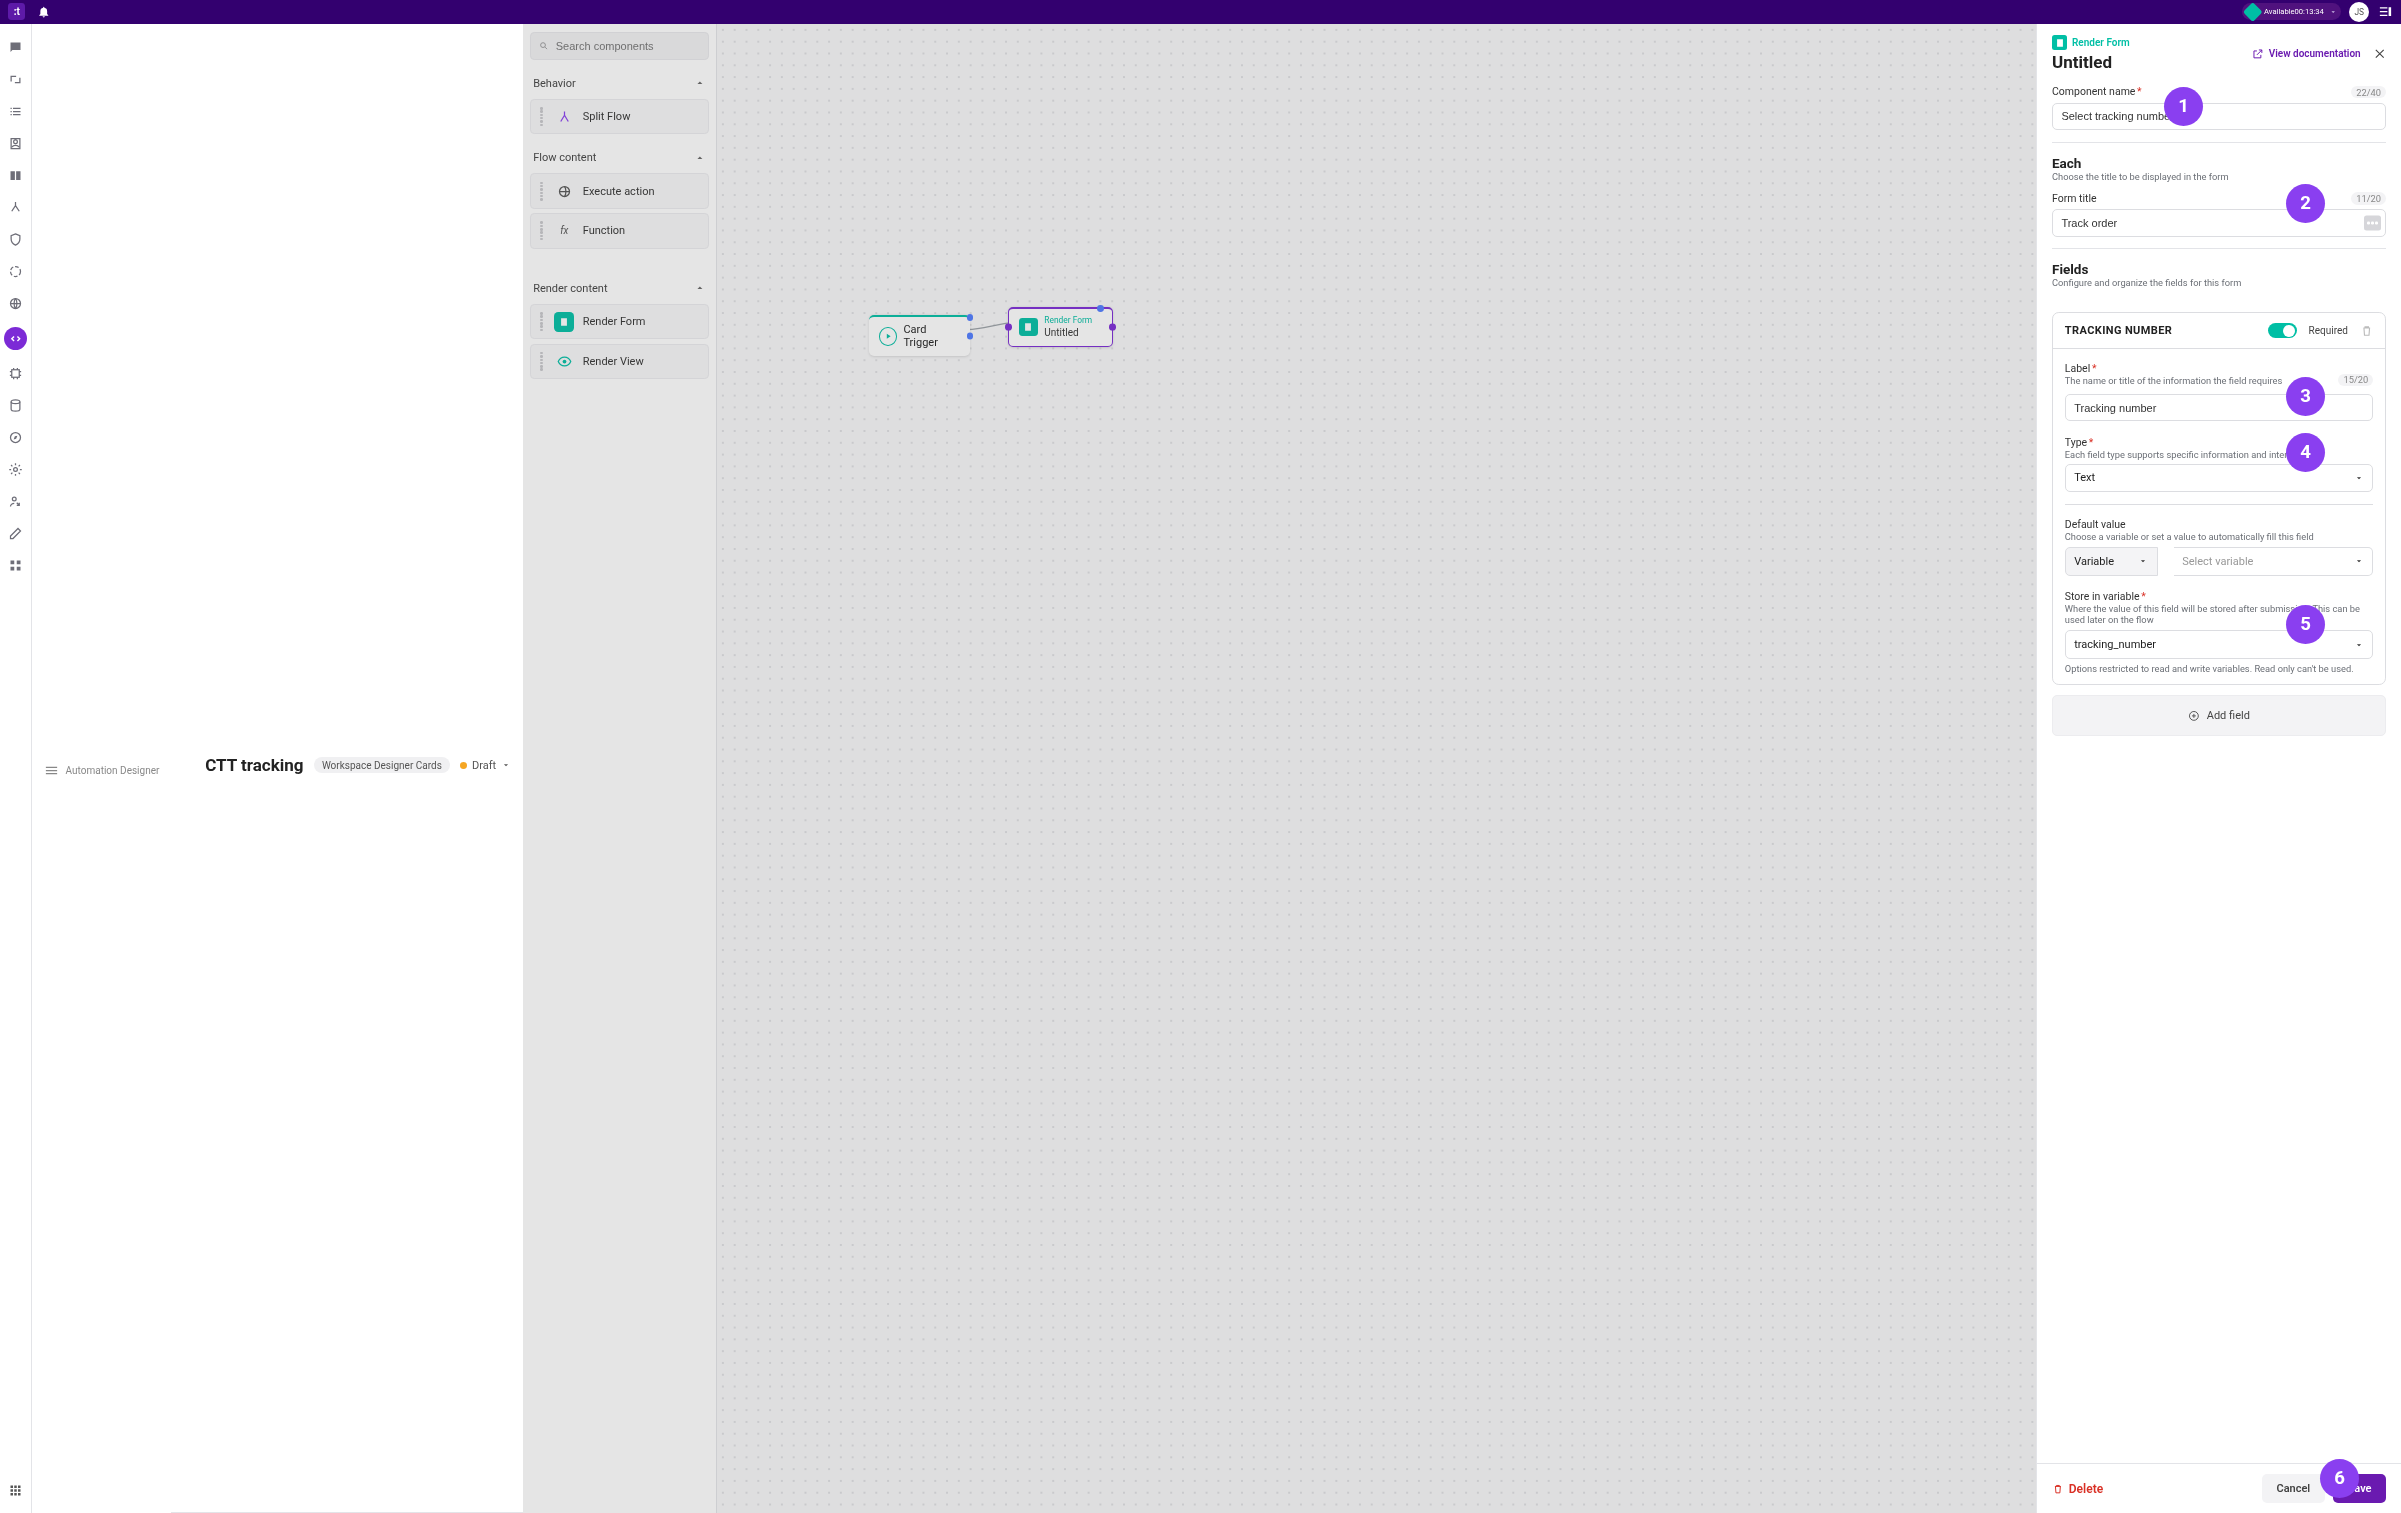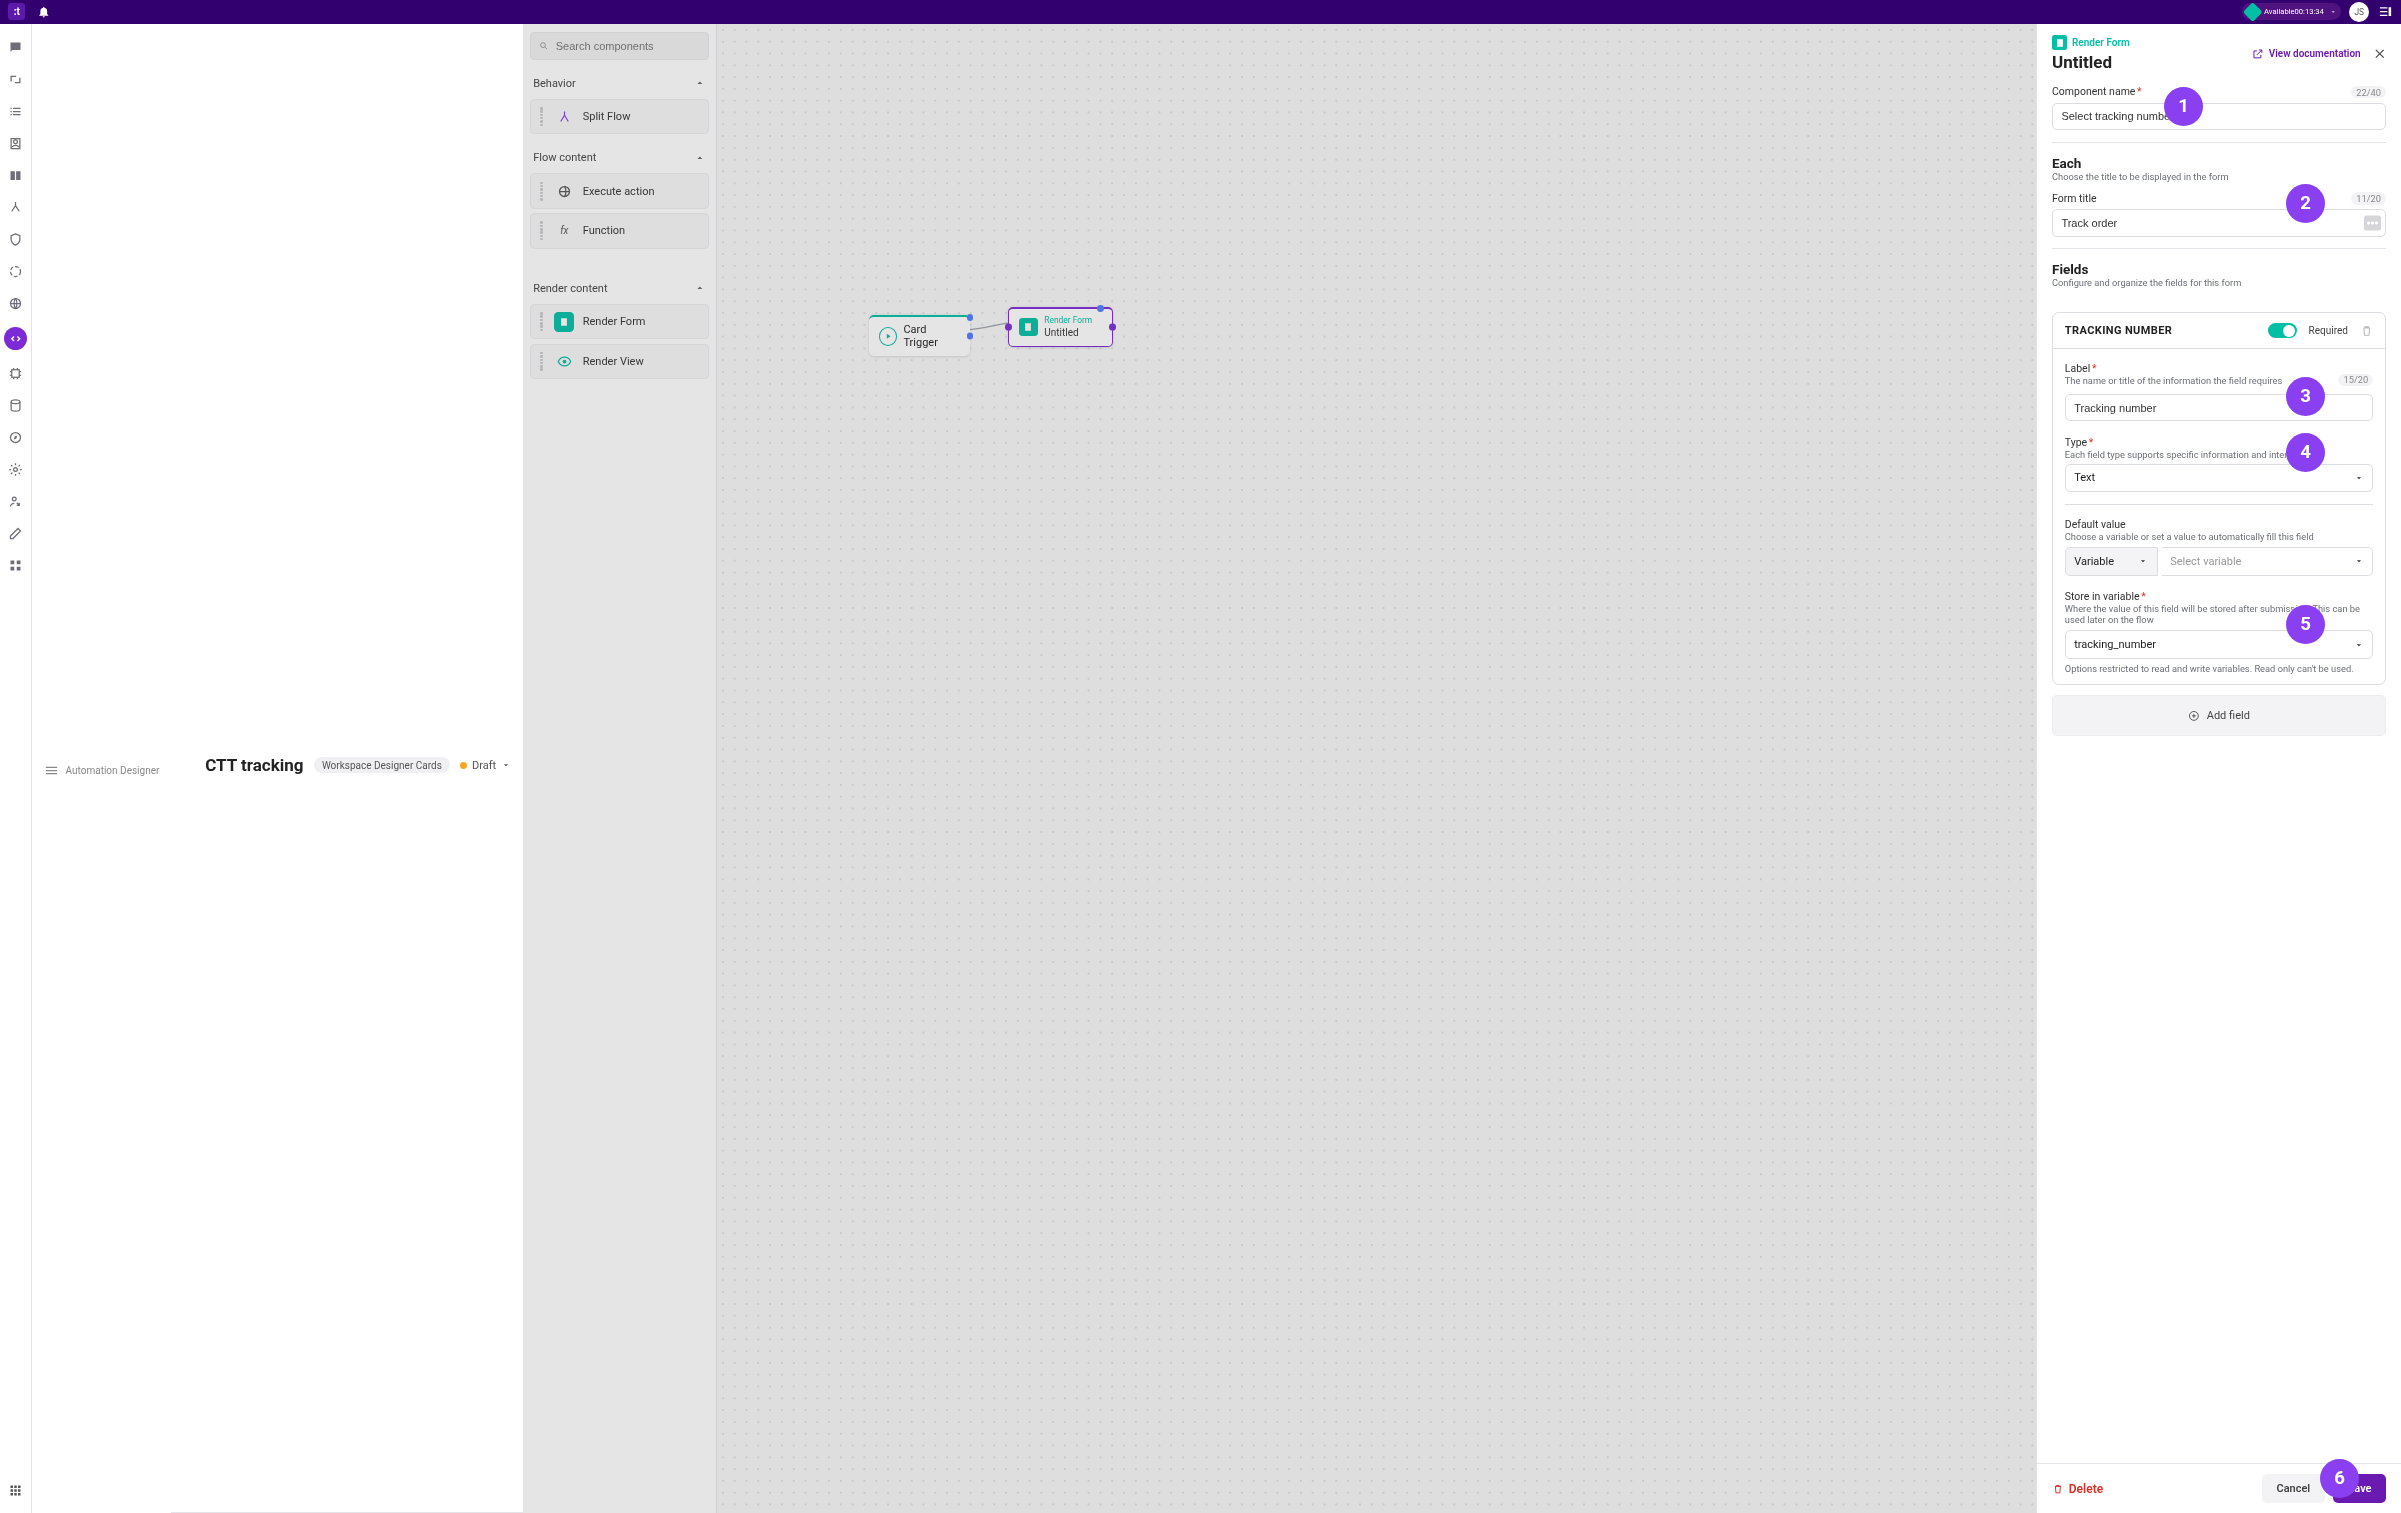--- a/index.html
+++ b/index.html
@@ -118,21 +118,21 @@
   .field-card-head{display:flex;align-items:center;justify-content:space-between;padding:10px 11.8px;border-bottom:0.8px solid var(--panel-border);}
   .field-name{font-size:11px;font-weight:700;letter-spacing:0.4px;}
   .field-head-right{display:flex;align-items:center;gap:11.8px;}
   .toggle{width:29px;height:15px;background:var(--teal);border-radius:8.4px;position:relative;}
   .toggle .knob{width:11.8px;height:11.8px;background:#fff;border-radius:50%;position:absolute;right:1.7px;top:1.7px;}
   .req-label{font-size:10px;color:#444;}
   .trash{color:#bbb;width:13.5px;height:13.5px;}
   .field-card-body{padding:10px 11.8px;display:flex;flex-direction:column;gap:11.8px;}
   .select{width:100%;border:0.8px solid var(--panel-border);border-radius:5px;padding:6.8px 8.4px;font-size:11px;display:flex;align-items:center;justify-content:space-between;}
   .select.small{background:#f4f4f6;}
-  .dual{display:flex;gap:4px;align-items:center;}
+  .dual{display:flex;gap:16px;align-items:center;}
   .dual .select{border-radius:5px 0 0 5px;width:93px;}
   .dual .sel2{flex:1;border:0.8px solid var(--panel-border);border-left:none;border-radius:0 5px 5px 0;padding:6.8px 8.4px;font-size:11px;color:#999;display:flex;align-items:center;justify-content:space-between;}
 
   .add-field{width:100%;margin-top:10px;background:#f3f3f5;border:0.8px solid #ececef;border-radius:5px;padding:13px;font-size:11px;display:flex;align-items:center;justify-content:center;gap:6.8px;color:#444;}
 
   .sp-foot{display:flex;justify-content:space-between;align-items:center;padding:10px 15px;border-top:0.8px solid var(--border);}
   .delete-btn{display:flex;align-items:center;gap:5px;color:var(--red);font-size:12px;font-weight:600;}
   .foot-right{display:flex;gap:8.4px;}
   .btn{padding:6.8px 13.5px;border-radius:5px;font-size:11px;font-weight:600;border:0.8px solid transparent;}
   .btn.cancel{background:#f3f3f5;color:#444;}

